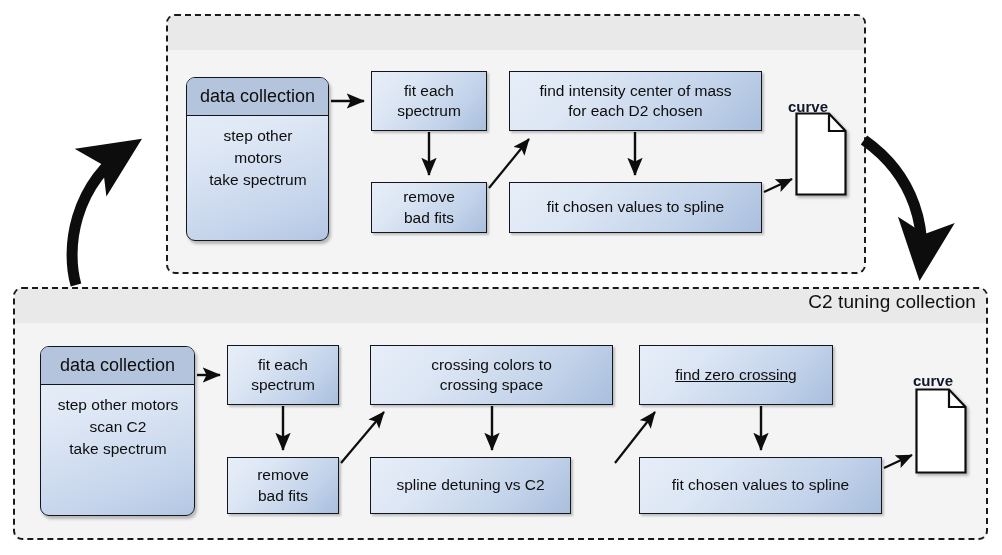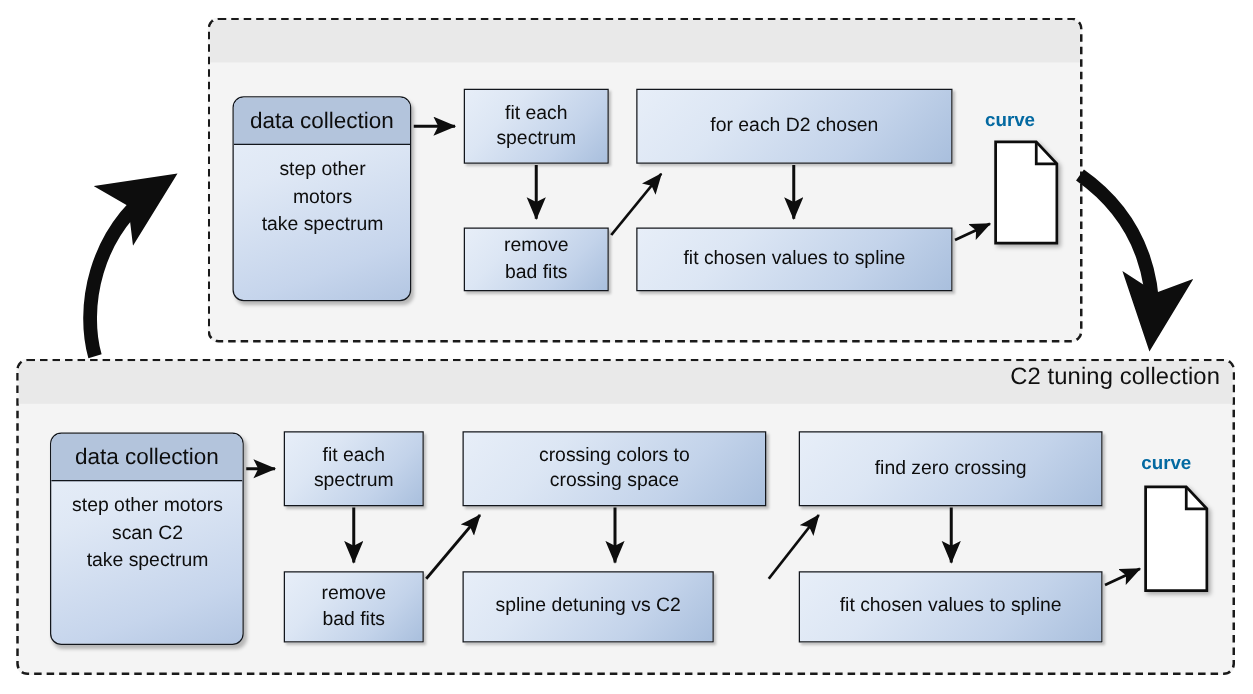--- a/index.html
+++ b/index.html
@@ -90,22 +90,23 @@
 
   
   .doc{
     position:absolute;
     filter:drop-shadow(2px 2px 1.5px rgba(0,0,0,0.3));
   }
   .doc-label{
     position:absolute;
     font-size:15px;
     font-weight:bold;
-    color:#0369a1;
+    color:#0f172a;
     white-space:nowrap;
+    margin-top:10px;
   }
 
   
   .arrows{
     position:absolute;
     left:0; top:0;
     width:1002px;
     height:555px;
     pointer-events:none;
   }
@@ -131,20 +132,21 @@
     <span class="txt">fit each</span>
     <span class="txt">spectrum</span>
   </div>
 
   <div class="box" style="left:371px; top:182px; width:116px; height:51px; flex-direction:column;">
     <span class="txt">remove</span>
     <span class="txt">bad fits</span>
   </div>
 
   <div class="box" style="left:509px; top:71px; width:253px; height:60px; flex-direction:column;">
+    <span class="txt">find intensity center of mass</span>
     <span class="txt">for each D2 chosen</span>
   </div>
 
   <div class="box" style="left:509px; top:182px; width:253px; height:51px;">
     <span class="txt">fit chosen values to spline</span>
   </div>
 
   <div class="doc-label" style="left:788px; top:88px;">curve</div>
   <div class="doc" style="left:795px; top:112px; width:52px; height:84px;">
     <svg width="52" height="84" viewBox="0 0 52 84">
@@ -179,21 +181,21 @@
 
   <div class="box" style="left:370px; top:345px; width:243px; height:60px; flex-direction:column;">
     <span class="txt">crossing colors to</span>
     <span class="txt">crossing space</span>
   </div>
 
   <div class="box" style="left:370px; top:457px; width:201px; height:57px; flex-direction:column;">
     <span class="txt">spline detuning vs C2</span>
   </div>
 
-  <div class="box" style="left:639px; top:345px; width:243px; height:60px;">
+  <div class="box" style="left:639px; top:345px; width:194px; height:60px;text-decoration:underline;">
     <span class="txt">find zero crossing</span>
   </div>
 
   <div class="box" style="left:639px; top:457px; width:243px; height:57px;">
     <span class="txt">fit chosen values to spline</span>
   </div>
 
   <div class="doc-label" style="left:913px; top:362px;">curve</div>
   <div class="doc" style="left:915px; top:388px; width:52px; height:86px;">
     <svg width="52" height="86" viewBox="0 0 52 86">

